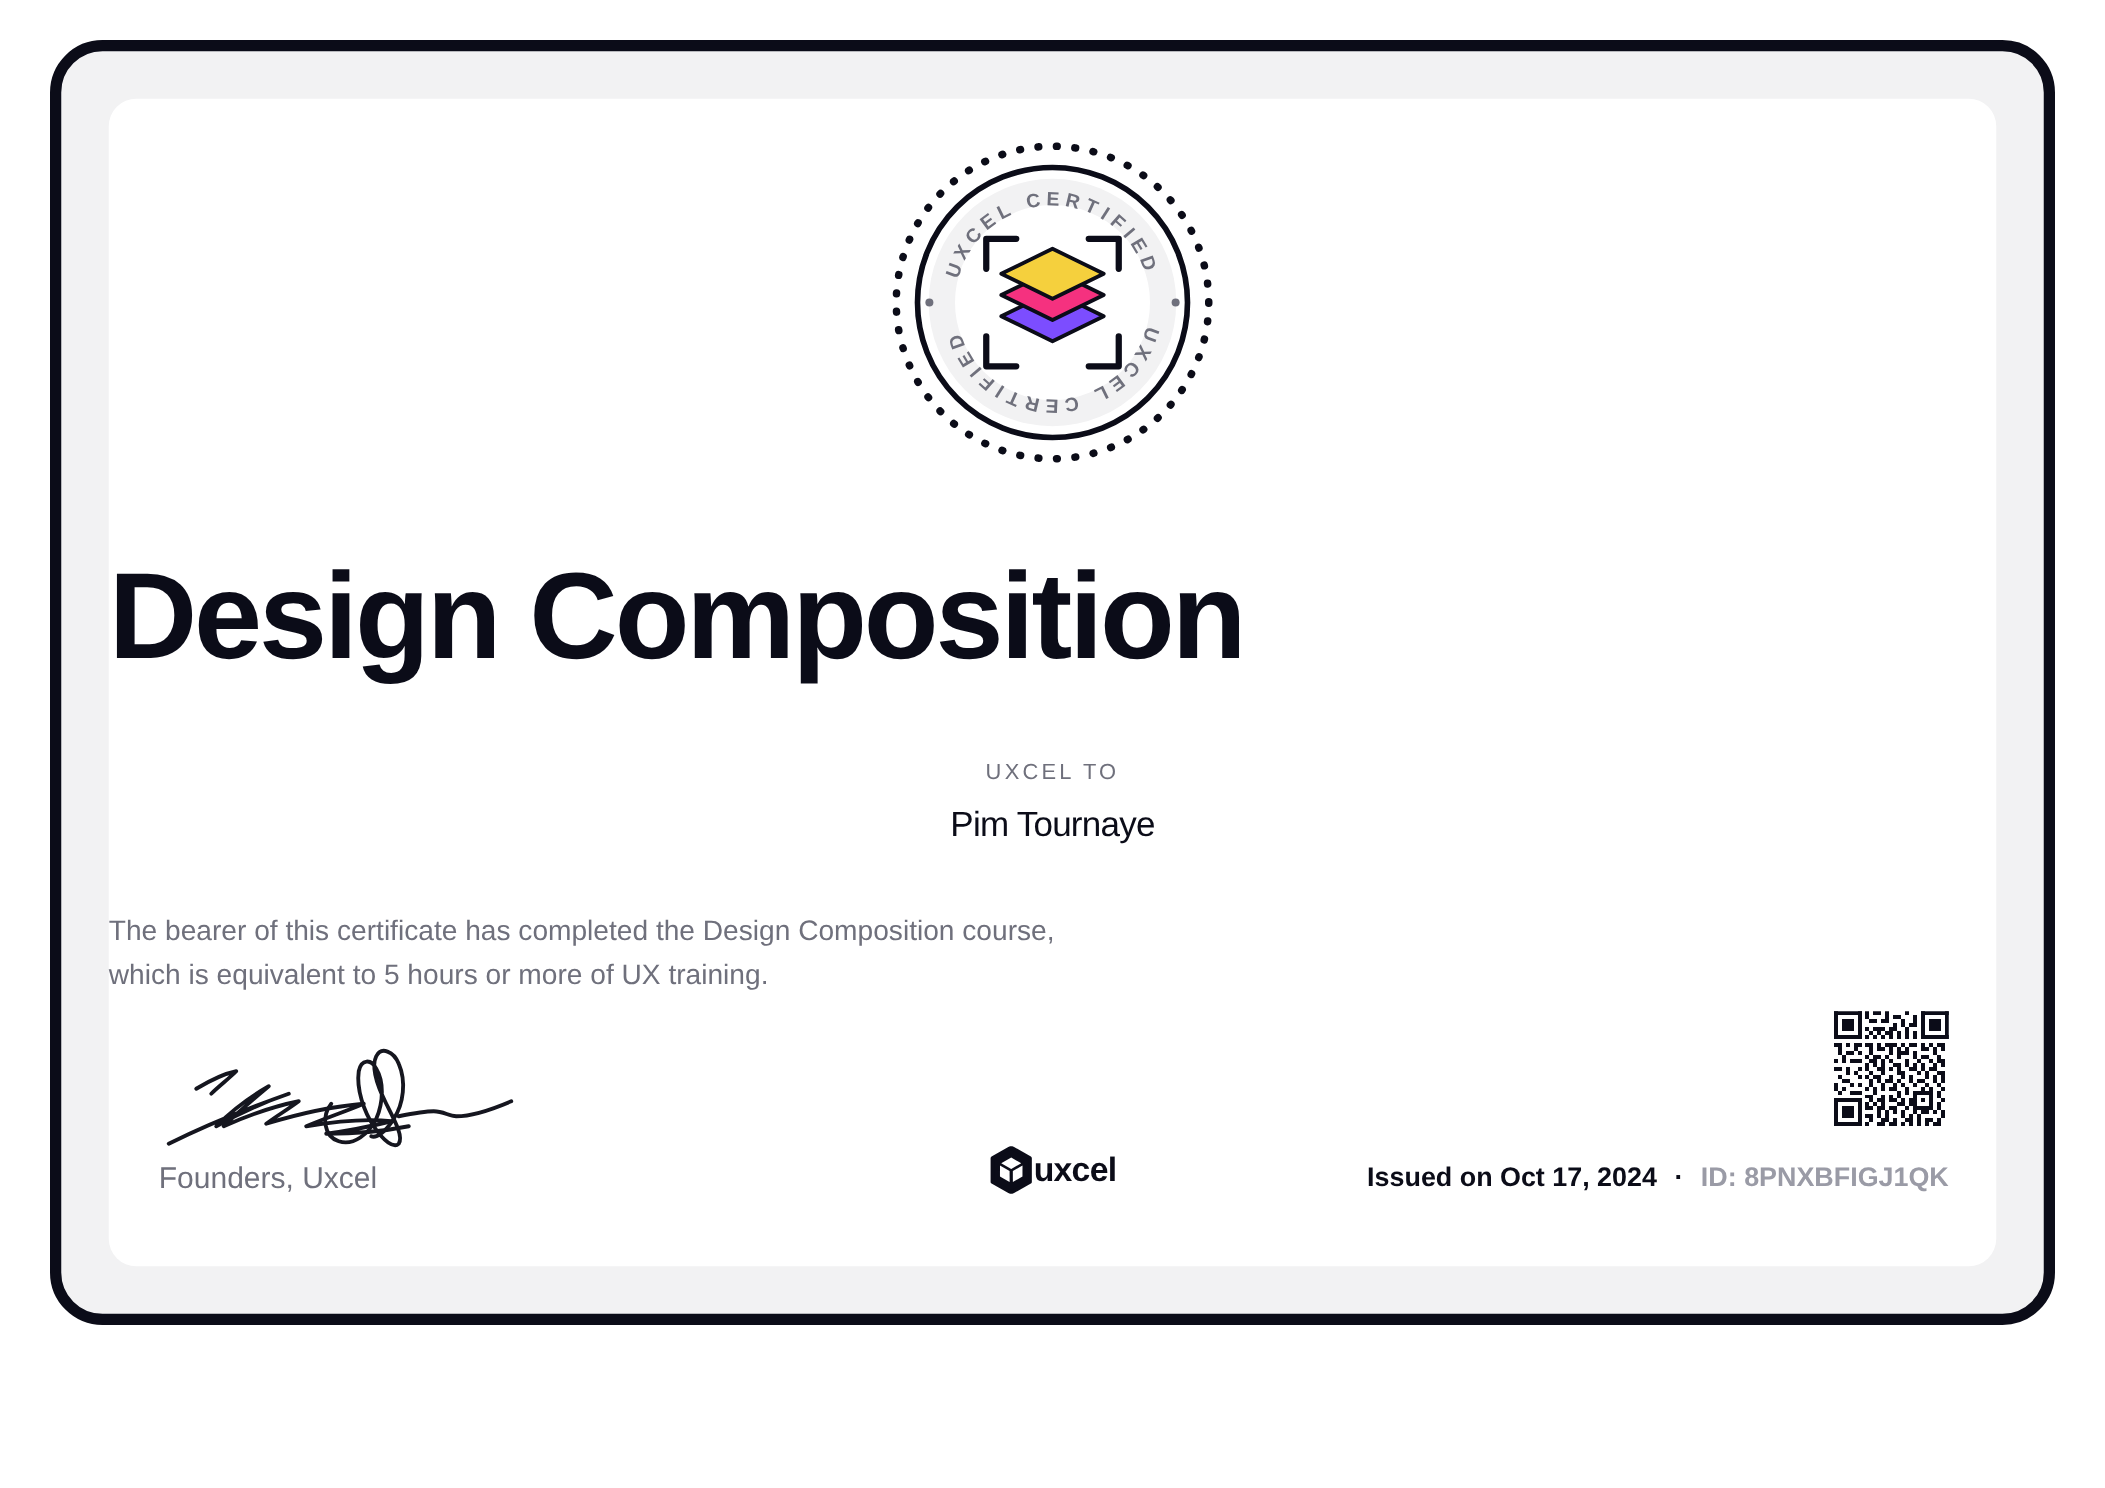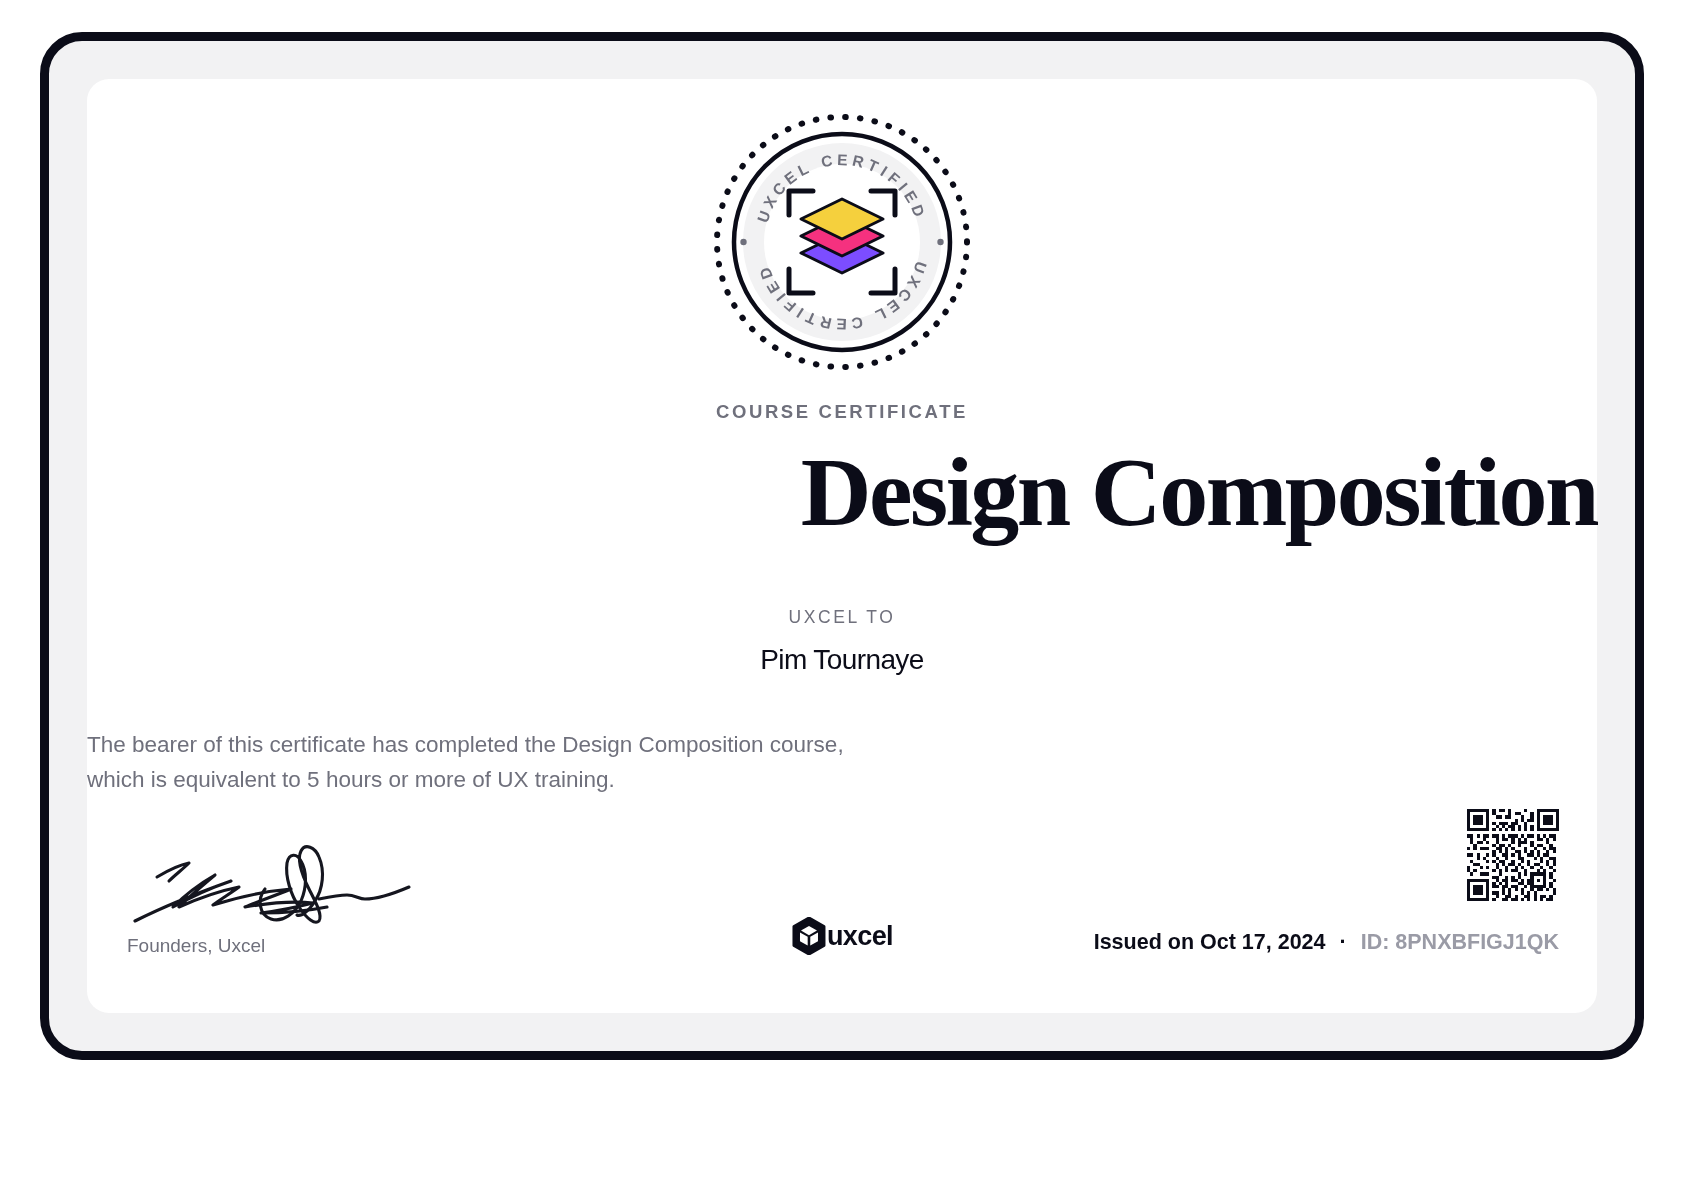--- a/index.html
+++ b/index.html
@@ -63,27 +63,27 @@
     color: #6f707c;
     font-family: "Liberation Sans", sans-serif;
   }
 
   
   .cert-title {
     position: absolute;
     left: 0;
     right: 0;
     top: 360px;
-    text-align: right;
+    text-align: left;
     font-size: 98px;
     line-height: 1.1;
     font-weight: 700;
     letter-spacing: -2.5px;
     color: #0b0c18;
-    font-family: Liberation Serif, serif;
+    font-family: Liberation Sans, sans-serif;
   }
 
   
   .issued-label {
     position: absolute;
     left: 0;
     right: 0;
     top: 528px;
     text-align: center;
     font-size: 17.5px;
@@ -125,21 +125,21 @@
     bottom: 56px;
     width: 420px;
   }
   .signatures {
     height: 86px;
     position: relative;
   }
   .signatures svg { position: absolute; left: 0; top: 0; }
   .founders-label {
     margin-top: 6px;
-    font-size: 19px;
+    font-size: 24px;
     color: #6f707c;
     font-weight: 400;
   }
 
   .footer-logo {
     position: absolute;
     left: 50%;
     bottom: 58px;
     transform: translateX(-50%);
     display: flex;
@@ -215,21 +215,20 @@
         </g>
 
         <g stroke="#0b0c18" stroke-width="3" stroke-linejoin="round">
           <polygon points="131,162 90,142 131,122 172,142" fill="#7C4DFF"></polygon>
           <polygon points="131,145 90,125 131,105 172,125" fill="#F5317F"></polygon>
           <polygon points="131,128 90,108 131,88 172,108" fill="#F5D03D"></polygon>
         </g>
       </svg>
     </div>
 
-    <div class="eyebrow">COURSE CERTIFICATE</div>
 
     <div class="cert-title">Design Composition</div>
 
     <div class="issued-label">UXCEL TO</div>
 
     <div class="recipient">Pim Tournaye</div>
 
     <div class="body-text">
       <span class="line">The bearer of this certificate has completed the Design Composition course,</span>
       <span class="line">which is equivalent to 5 hours or more of UX training.</span>

